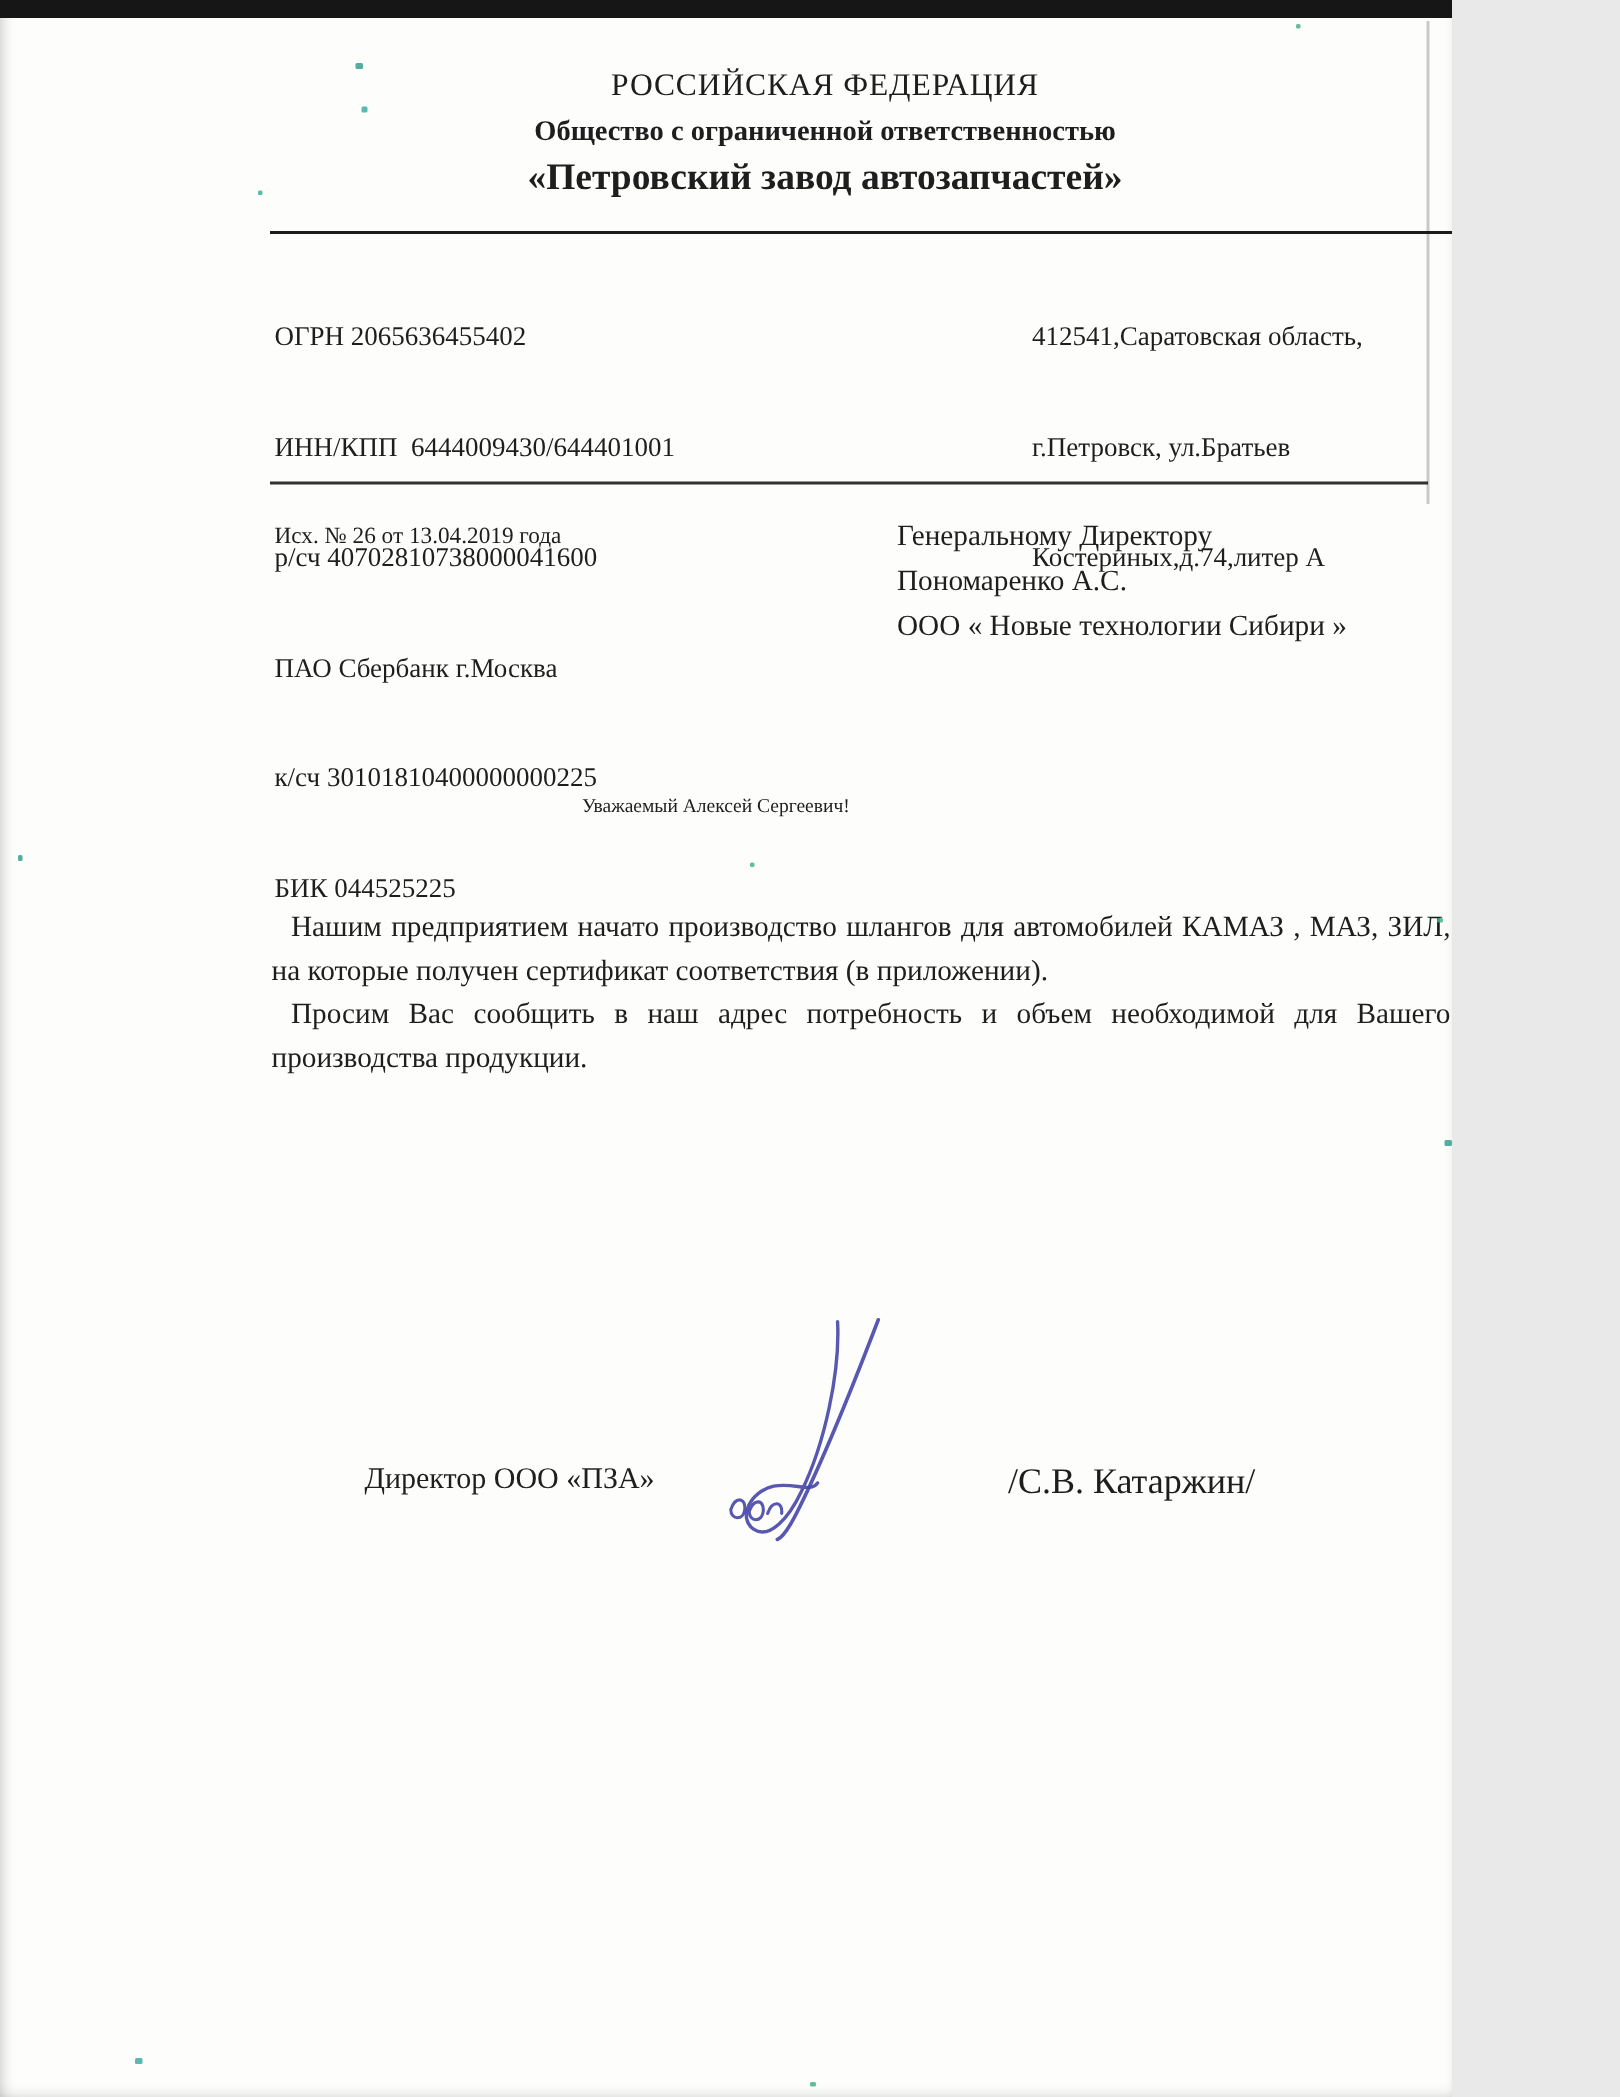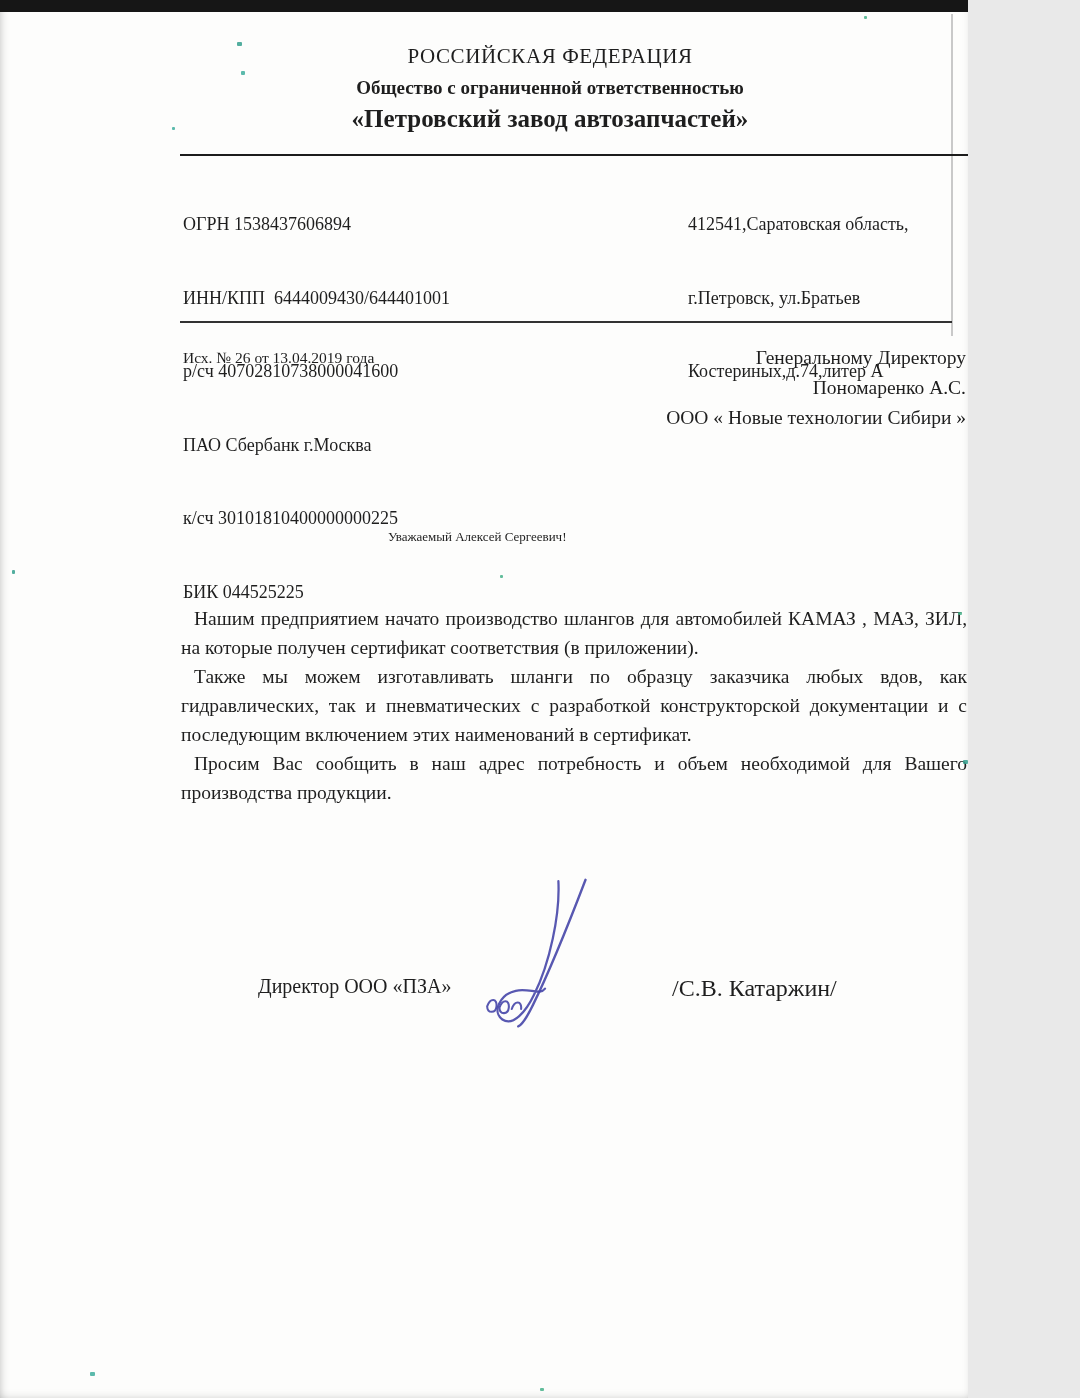--- a/index.html
+++ b/index.html
@@ -82,21 +82,21 @@
     position: absolute;
     top: 349px;
     left: 183px;
     font-size: 15.5px;
   }
   .addressee {
     position: absolute;
     top: 343px;
     left: 598px;
     width: 368px;
-    text-align: right;
+    text-align: left;
     font-size: 19.5px;
     line-height: 30px;
   }
   .salutation {
     position: absolute;
     top: 529px;
     left: 388px;
     font-size: 13px;
   }
   .body-text {
@@ -108,21 +108,21 @@
     line-height: 29px;
     text-align: justify;
   }
   .body-text p {
     margin: 0;
     text-indent: 13px;
   }
   .sig-row-label {
     position: absolute;
     top: 975px;
-    left: 258px;
+    left: 243px;
     font-size: 20px;
   }
   .sig-row-name {
     position: absolute;
     top: 975px;
     left: 672px;
     font-size: 24px;
   }
   .signature-svg {
     position: absolute;
@@ -148,21 +148,21 @@
 
   <div class="letterhead">
     <p class="country">РОССИЙСКАЯ ФЕДЕРАЦИЯ</p>
     <p class="org-form">Общество с ограниченной ответственностью</p>
     <p class="org-name">«Петровский завод автозапчастей»</p>
   </div>
 
   <div class="rule rule-1"></div>
 
   <div class="requisites-left">
-    <div>ОГРН 1538437606894</div>
+    <div>ОГРН 2065636455402</div>
     <div>ИНН/КПП  6444009430/644401001</div>
     <div>р/сч 40702810738000041600</div>
     <div>ПАО Сбербанк г.Москва</div>
     <div>к/сч 30101810400000000225</div>
     <div>БИК 044525225</div>
   </div>
 
   <div class="requisites-right">
     <div>412541,Саратовская область,</div>
     <div>г.Петровск, ул.Братьев</div>
@@ -176,21 +176,20 @@
   <div class="addressee">
     <div>Генеральному Директору</div>
     <div>Пономаренко  А.С.</div>
     <div>ООО « Новые технологии Сибири »</div>
   </div>
 
   <div class="salutation">Уважаемый Алексей Сергеевич!</div>
 
   <div class="body-text">
     <p>Нашим предприятием начато производство  шлангов для автомобилей КАМАЗ , МАЗ, ЗИЛ, на которые получен сертификат соответствия (в приложении).</p>
-    <p>Также мы можем изготавливать  шланги по образцу заказчика любых вдов, как гидравлических, так и пневматических с разработкой конструкторской документации и  с  последующим  включением  этих  наименований    в сертификат.</p>
     <p>Просим Вас сообщить в наш адрес потребность и объем необходимой для Вашего производства продукции.</p>
   </div>
 
   <div class="sig-row-label">Директор ООО «ПЗА»</div>
 
   <svg class="signature-svg" viewBox="0 0 130 160" fill="none">
     <path d="M96,4 C88,34 72,92 58,130 C54,141 50,150 46,152" stroke="#4646a8" stroke-width="2.4" stroke-linecap="round" opacity="0.9"></path>
     <path d="M70,8 C75,40 70,88 58,120 C52,137 41,153 30,147 C19,141 25,123 40,118 C53,114 64,120 68,113" stroke="#4646a8" stroke-width="2.2" stroke-linecap="round" opacity="0.9"></path>
     <path d="M14,136 c2,-9 9,-9 9,-1 c0,7 -8,8 -9,1 m12,0 c2,-9 9,-9 9,-1 c0,7 -8,8 -9,1 m12,0 c2,-9 9,-9 9,-1" stroke="#4646a8" stroke-width="2" stroke-linecap="round" opacity="0.9"></path>
   </svg>

